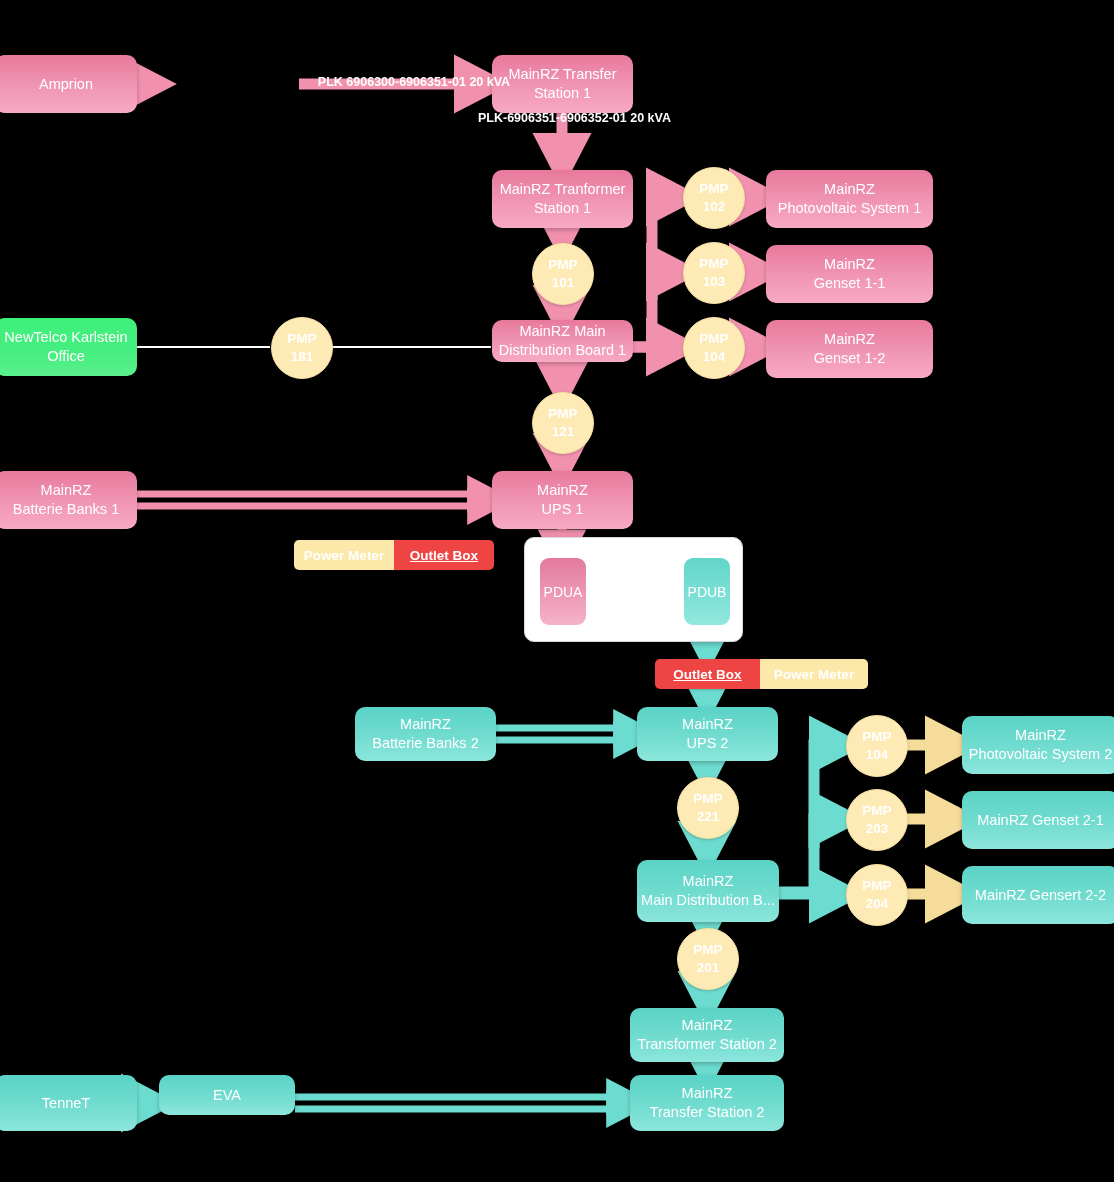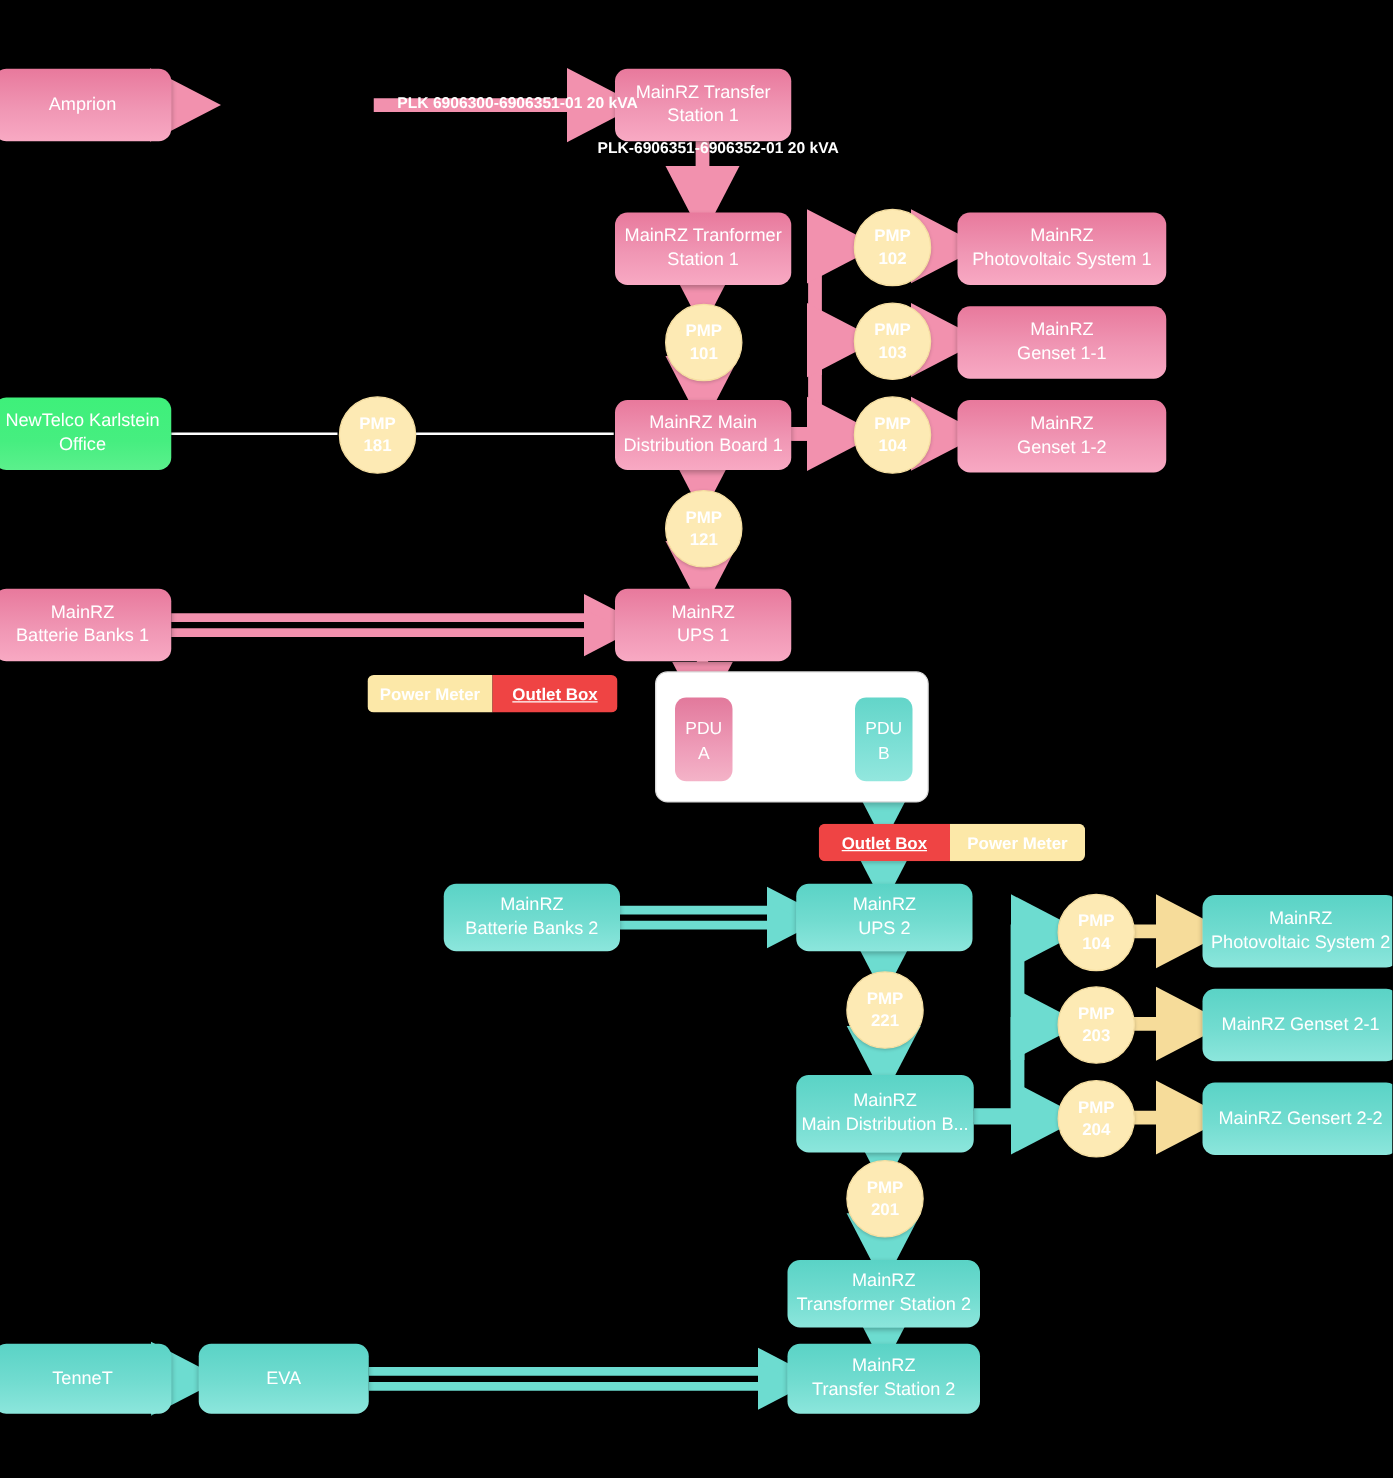--- a/index.html
+++ b/index.html
@@ -63,21 +63,21 @@
     background:#ffffff;
     border:1px solid #d8d8d8;
     border-radius:10px;
     z-index:3;
     box-shadow:0 2px 5px rgba(0,0,0,.25);
   }
   .pdu{
     position:absolute;
     border-radius:9px;
     display:flex;
-    flex-direction:column;
+    flex-direction:row;
     align-items:center;
     justify-content:center;
     color:#ffffff;
     font-size:14px;
     line-height:20px;
     z-index:7;
     text-align:right;
   }
   .pdu-a{background:linear-gradient(180deg,#e2799c 0%,#ee9cb8 60%,#f4b3c8 100%);}
   .pdu-b{background:linear-gradient(180deg,#63d5c9 0%,#7ee0d6 60%,#93e7de 100%);}
@@ -217,21 +217,21 @@
   <div class="node pink" style="left:492px;top:55px;width:141px;height:58px;">
     <span class="ln">MainRZ Transfer</span>
     <span class="ln">Station 1</span>
   </div>
 
   <div class="node pink" style="left:492px;top:170px;width:141px;height:58px;">
     <span class="ln">MainRZ Tranformer</span>
     <span class="ln">Station 1</span>
   </div>
 
-  <div class="node pink" style="left:492px;top:320px;width:141px;height:56px;justify-content:center;">
+  <div class="node pink" style="left:492px;top:320px;width:141px;height:42px;justify-content:center;">
     <span class="ln">MainRZ Main</span>
     <span class="ln">Distribution Board 1</span>
   </div>
 
   <div class="node pink" style="left:766px;top:170px;width:167px;height:58px;">
     <span class="ln">MainRZ</span>
     <span class="ln">Photovoltaic System 1</span>
   </div>
 
   <div class="node pink" style="left:766px;top:245px;width:167px;height:58px;">
@@ -316,21 +316,21 @@
 
   <div class="node teal" style="left:630px;top:1075px;width:154px;height:56px;">
     <span class="ln">MainRZ</span>
     <span class="ln">Transfer Station 2</span>
   </div>
 
   <div class="node teal" style="left:-5px;top:1075px;width:142px;height:56px;">
     <span class="ln">TenneT</span>
   </div>
 
-  <div class="node teal" style="left:159px;top:1075px;width:136px;height:56px;">
+  <div class="node teal" style="left:159px;top:1075px;width:136px;height:40px;">
     <span class="ln">EVA</span>
   </div>
 
   <div class="pmp" style="left:532px;top:243px;width:60px;height:60px;">
     <span class="ln">PMP</span>
     <span class="ln">101</span>
   </div>
 
   <div class="pmp" style="left:683px;top:167px;width:60px;height:60px;">
     <span class="ln">PMP</span>

